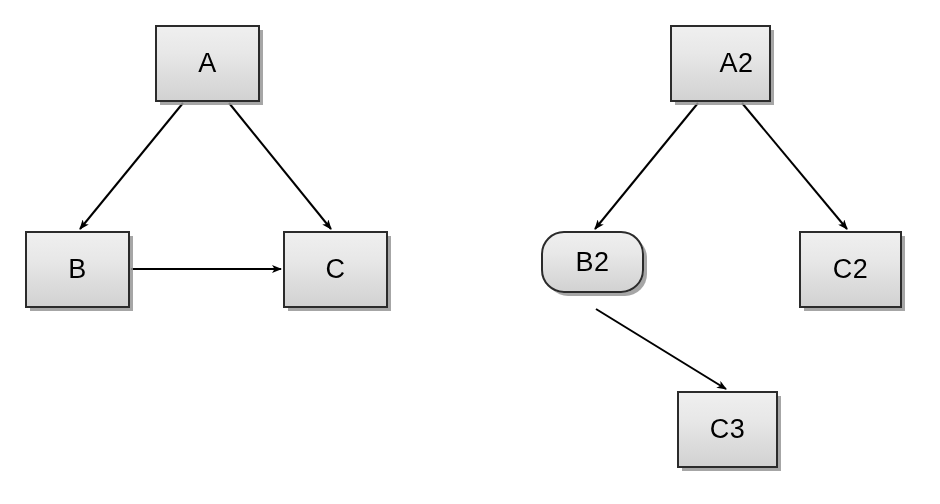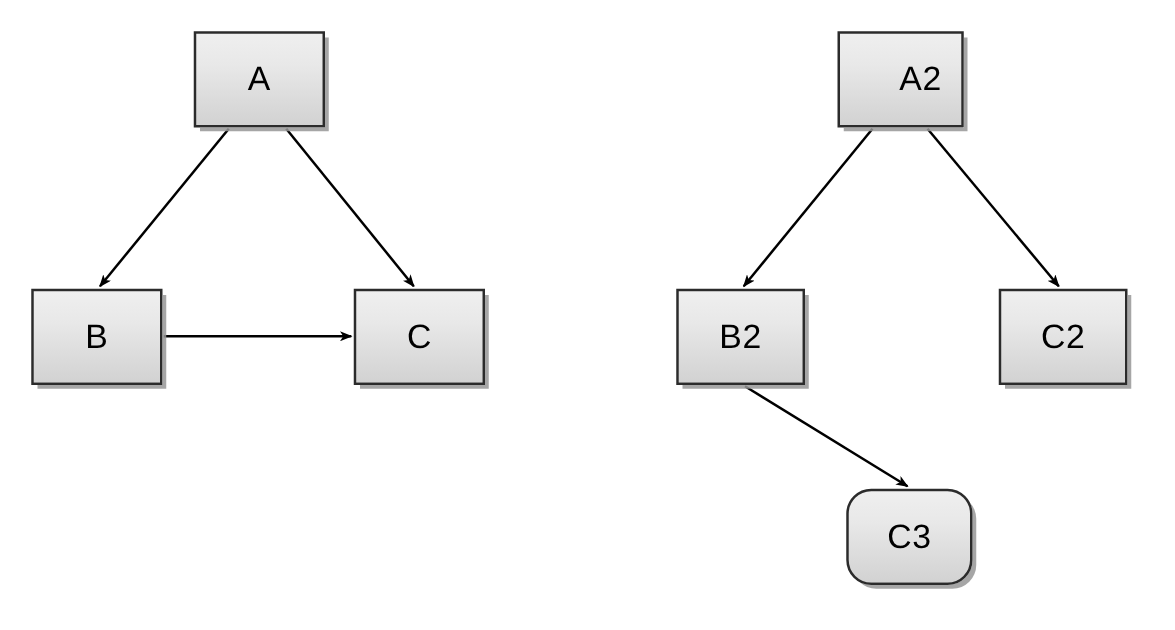--- a/index.html
+++ b/index.html
@@ -74,25 +74,25 @@
           <span class="node-label">B</span>
         </div>
         <div class="node" style="left: 283px; top: 231px; width: 105px; height: 77px;">
           <span class="node-label">C</span>
         </div>
       </div>
       <div>
         <div class="node" style="left: 670px; top: 25px; width: 101px; height: 77px; padding-left: 32px;">
           <span class="node-label">A2</span>
         </div>
-        <div class="node" style="left: 541px; top: 231px; width: 103px; height: 77px;">
+        <div class="node" style="left: 541px; top: 231px; width: 103px; height: 62px; border-radius: 23px;">
           <span class="node-label">B2</span>
         </div>
         <div class="node" style="left: 799px; top: 231px; width: 103px; height: 77px; text-align: right;">
           <span class="node-label">C2</span>
         </div>
-        <div class="node" style="left: 677px; top: 391px; width: 101px; height: 77px; border-radius: 20px;">
+        <div class="node" style="left: 677px; top: 391px; width: 101px; height: 77px;">
           <span class="node-label">C3</span>
         </div>
       </div>
     </div>
 
 </div>
 
 </body></html>

